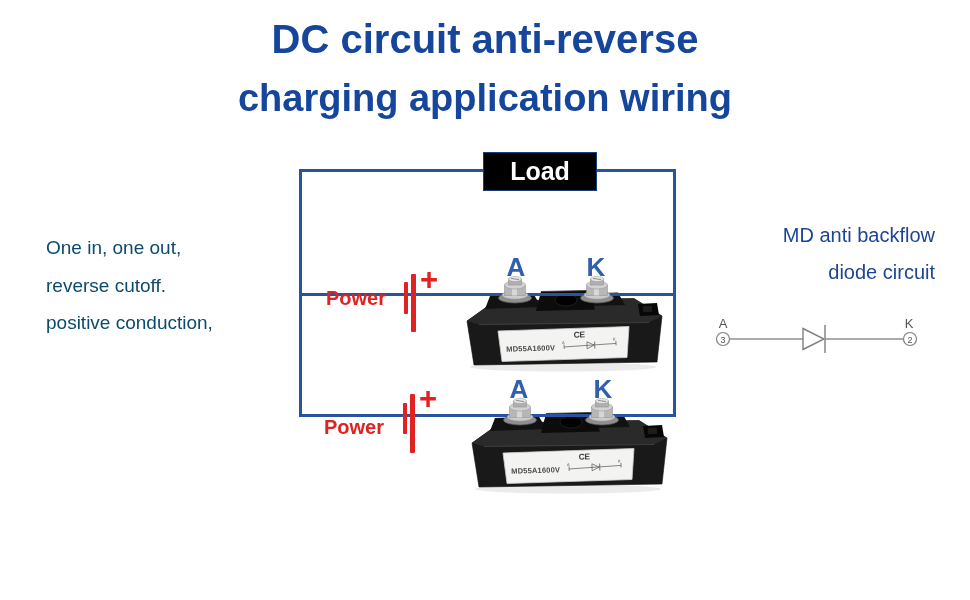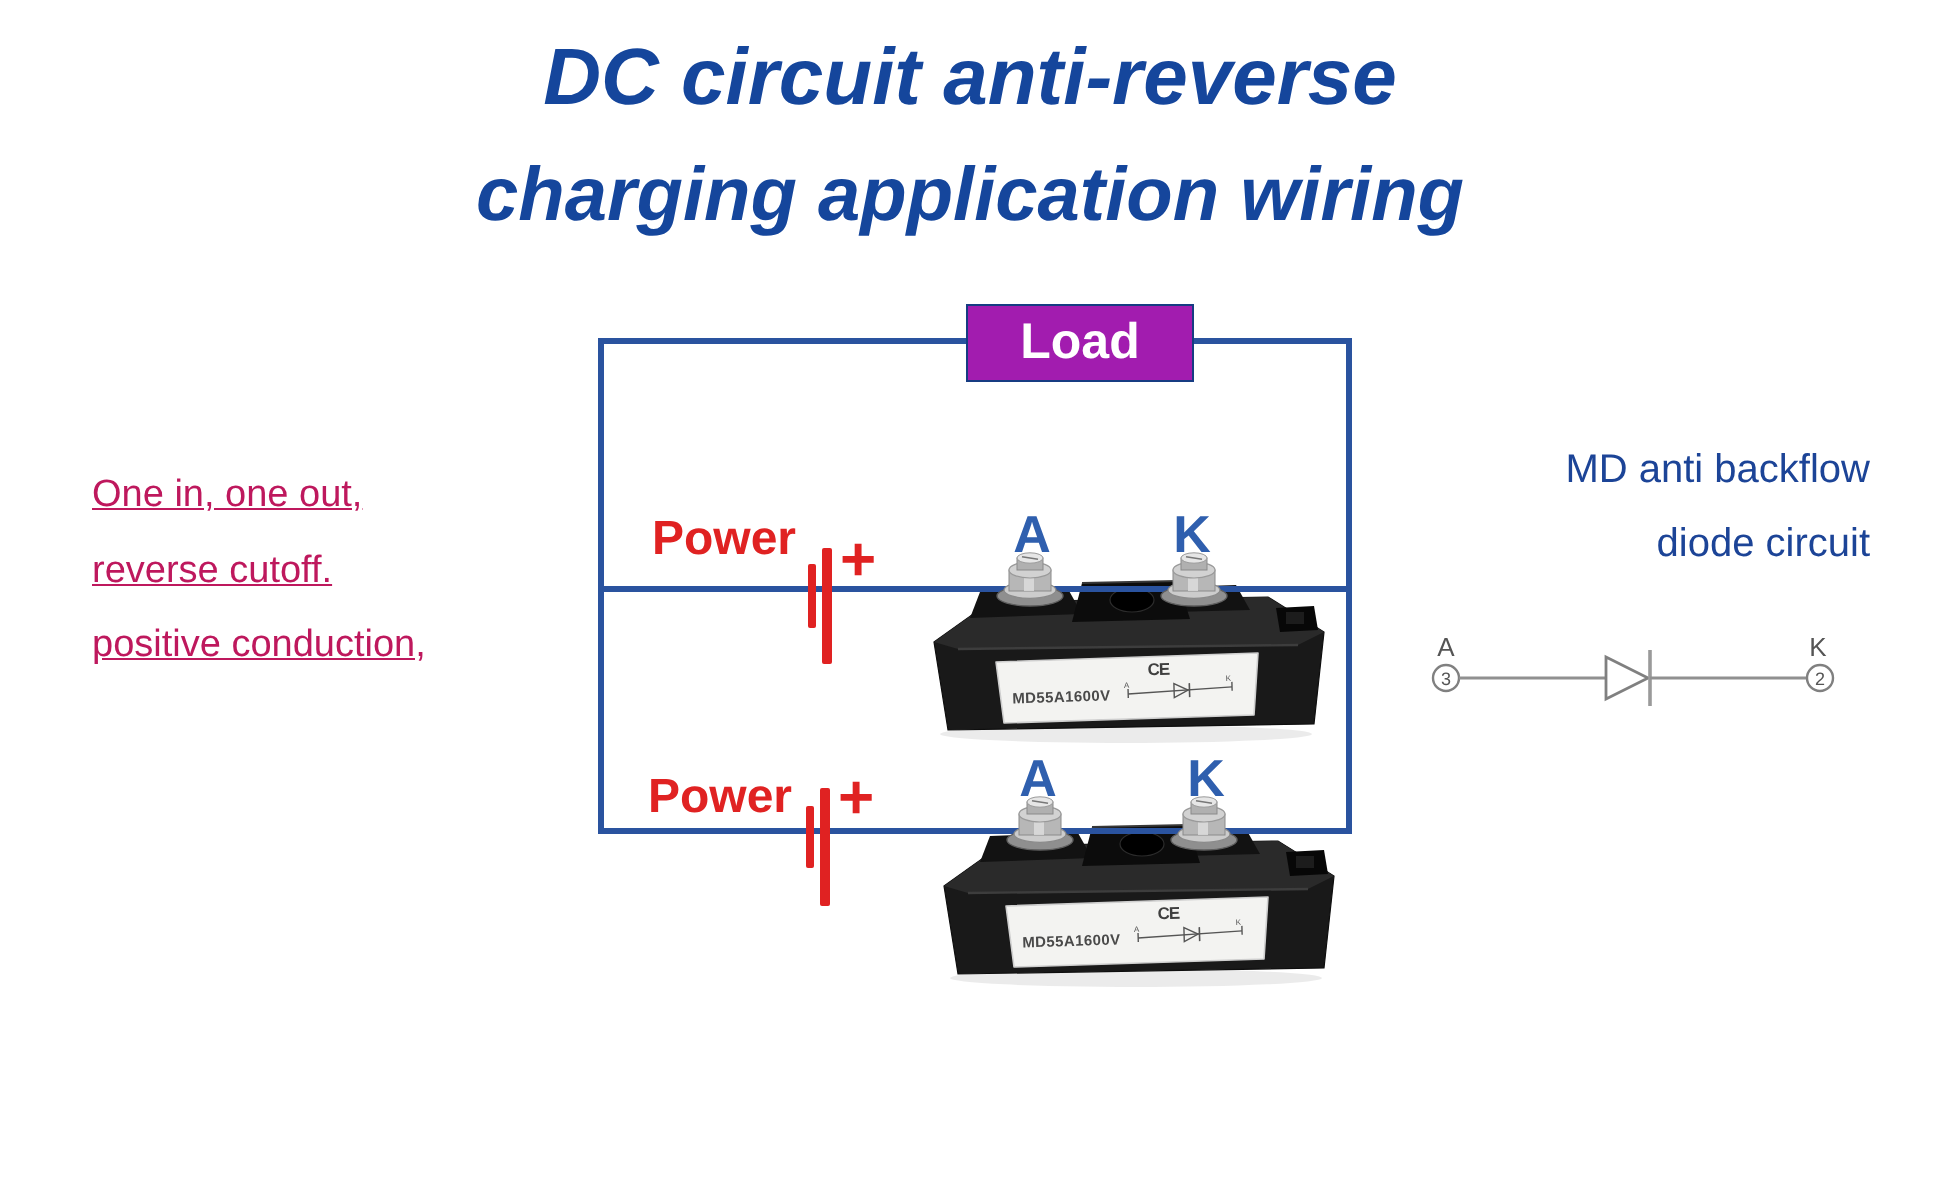--- a/index.html
+++ b/index.html
@@ -6,47 +6,47 @@
   body{
     width:970px;height:600px;position:relative;background:#ffffff;
     font-family:"Liberation Sans", sans-serif;overflow:hidden;
   }
   .abs{position:absolute;}
 
   
   .title{
     left:0;top:18px;width:970px;text-align:center;
     color:#15469c;font-weight:700;line-height:43px;font-size:40px;
-    letter-spacing:0px;z-index:6;font-style:italic;
+    letter-spacing:0px;z-index:6;
   }
   .title .t2{font-size:38px;margin-top:16px;}
 
   
   .left-note{
-    left:46px;top:229px;width:250px;color:#be185d;font-size:19px;
-    line-height:37.5px;z-index:6;text-decoration:underline;
+    left:46px;top:229px;width:250px;color:#0c4a6e;font-size:19px;
+    line-height:37.5px;z-index:6;
   }
   .right-note{
     left:700px;top:217px;width:235px;text-align:right;color:#1c4497;
     font-size:20px;line-height:37px;z-index:6;
   }
 
   
   .wire{position:absolute;background:#2a539f;z-index:3;}
 
   
   .load-box{
-    left:483px;top:152px;width:114px;height:39px;background:#a21caf;
+    left:483px;top:152px;width:114px;height:39px;background:#000000;
     border:1px solid #163c82;box-sizing:border-box;z-index:4;
     display:flex;align-items:center;justify-content:center;
     color:#ffffff;font-size:25px;font-weight:700;
   }
 
   
-  .power-label{position:absolute;color:#e02222;font-size:24px;font-weight:700;z-index:6;}
+  .power-label{position:absolute;color:#e02222;font-size:20px;font-weight:700;z-index:6;margin-top:31px;}
   .bat-bar{position:absolute;background:#e02222;z-index:4;border-radius:1px;}
   .plus-sign{position:absolute;color:#e02222;font-size:31px;font-weight:700;line-height:31px;z-index:6;}
 
   
   .ak-label{
     position:absolute;color:#2f5fae;font-size:26px;font-weight:700;
     transform:translateX(-50%);z-index:6;
   }
 
   .module-body{position:absolute;z-index:2;}

